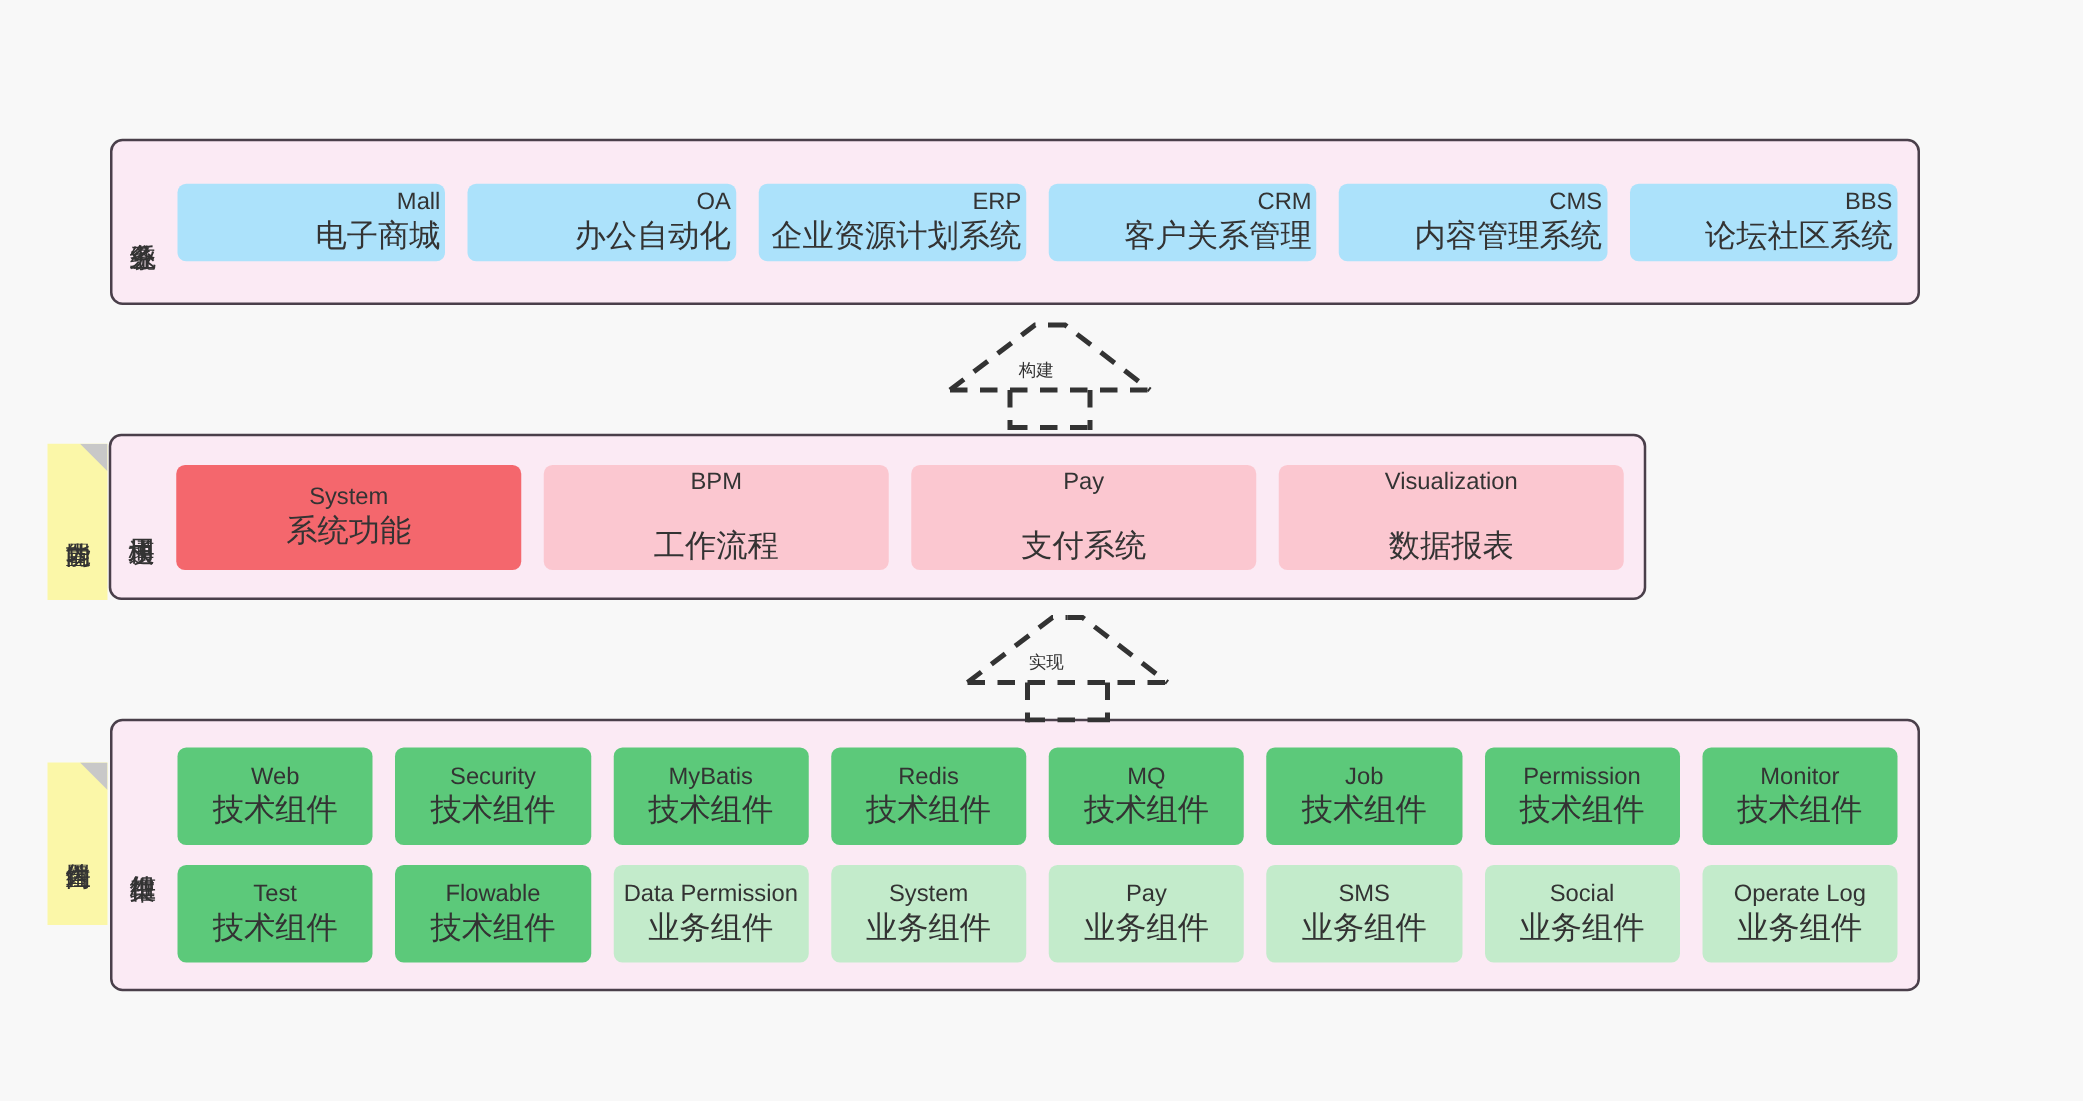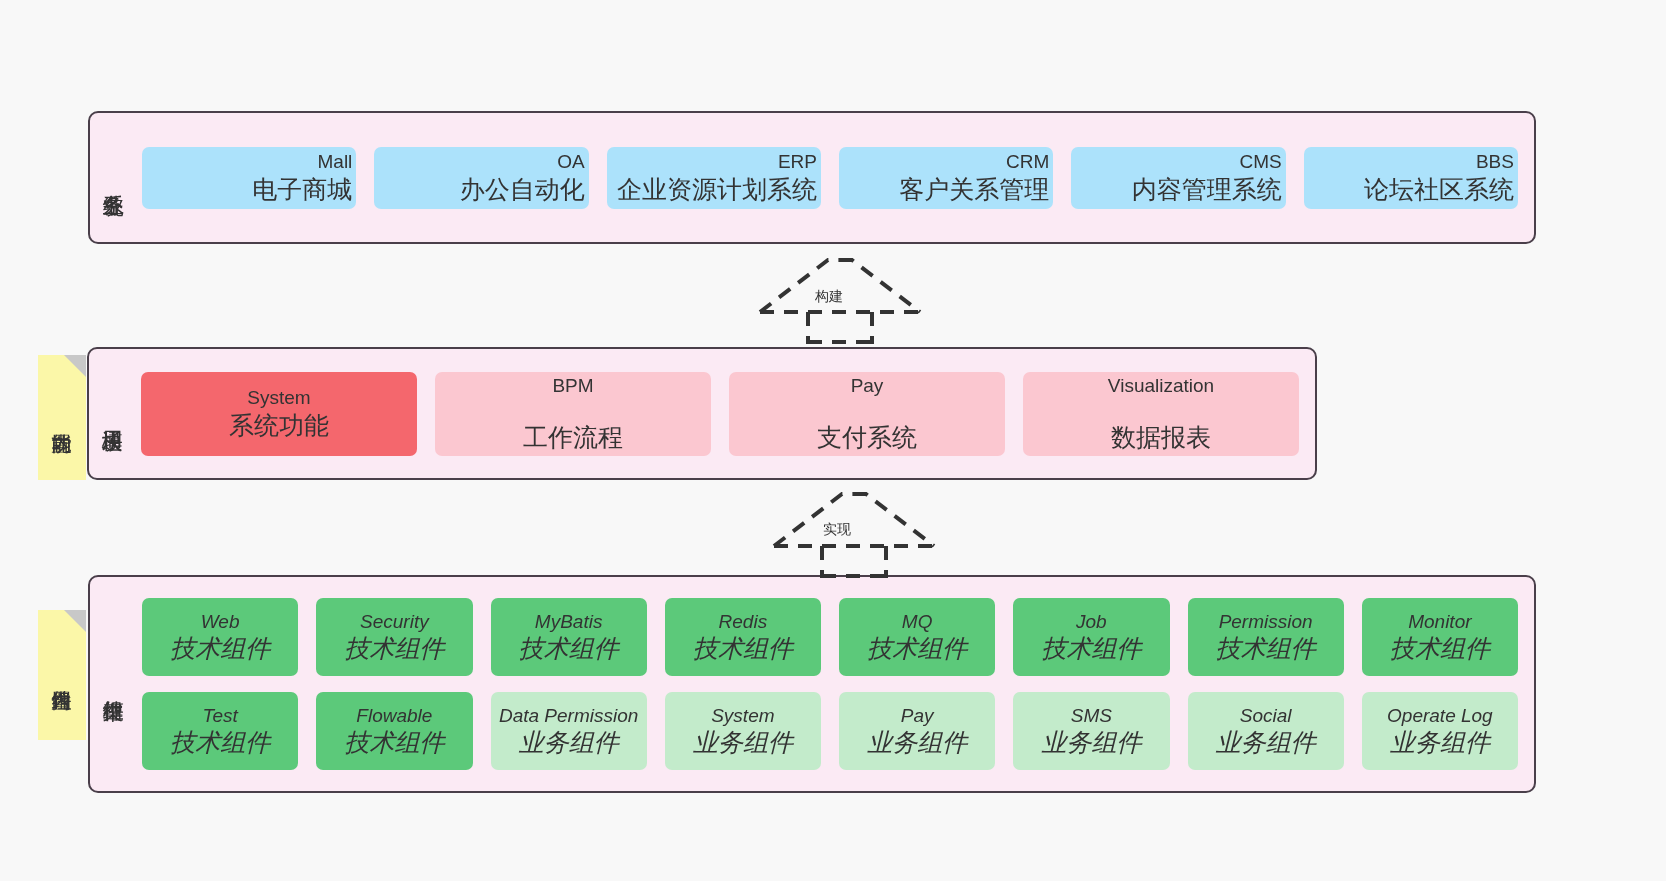--- a/index.html
+++ b/index.html
@@ -116,21 +116,21 @@
   }
   #layer-modules .card { height: 84px; }
 
   
   #layer-framework {
     left: 88px;
     top: 575px;
     width: 1448px;
     height: 218px;
   }
-  #layer-framework .card { height: 78px; font-style: italic; }
+  #layer-framework .card { height: 78px; }
   #layer-framework .layer-body { gap: 16px; }
 
   
   .note {
     position: absolute;
     box-sizing: border-box;
     background: #fbf7a8;
     display: flex;
     align-items: center;
     justify-content: center;

